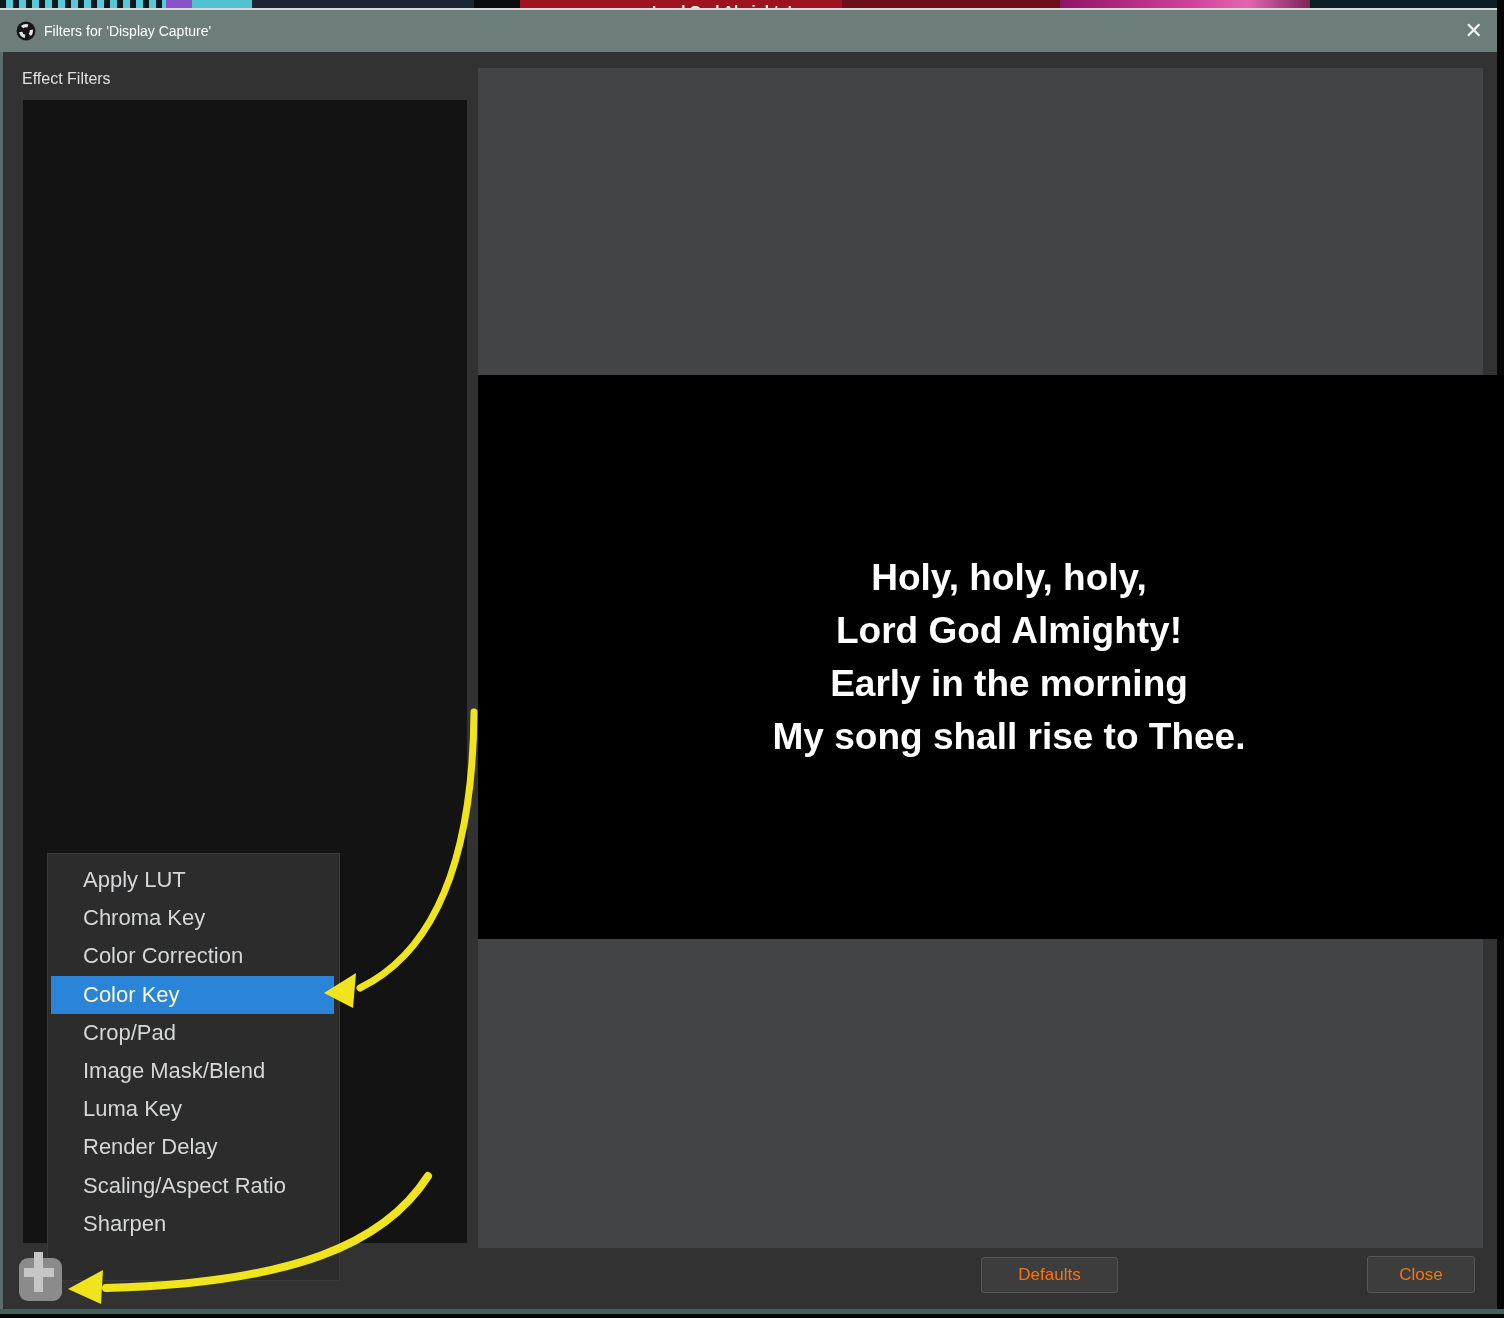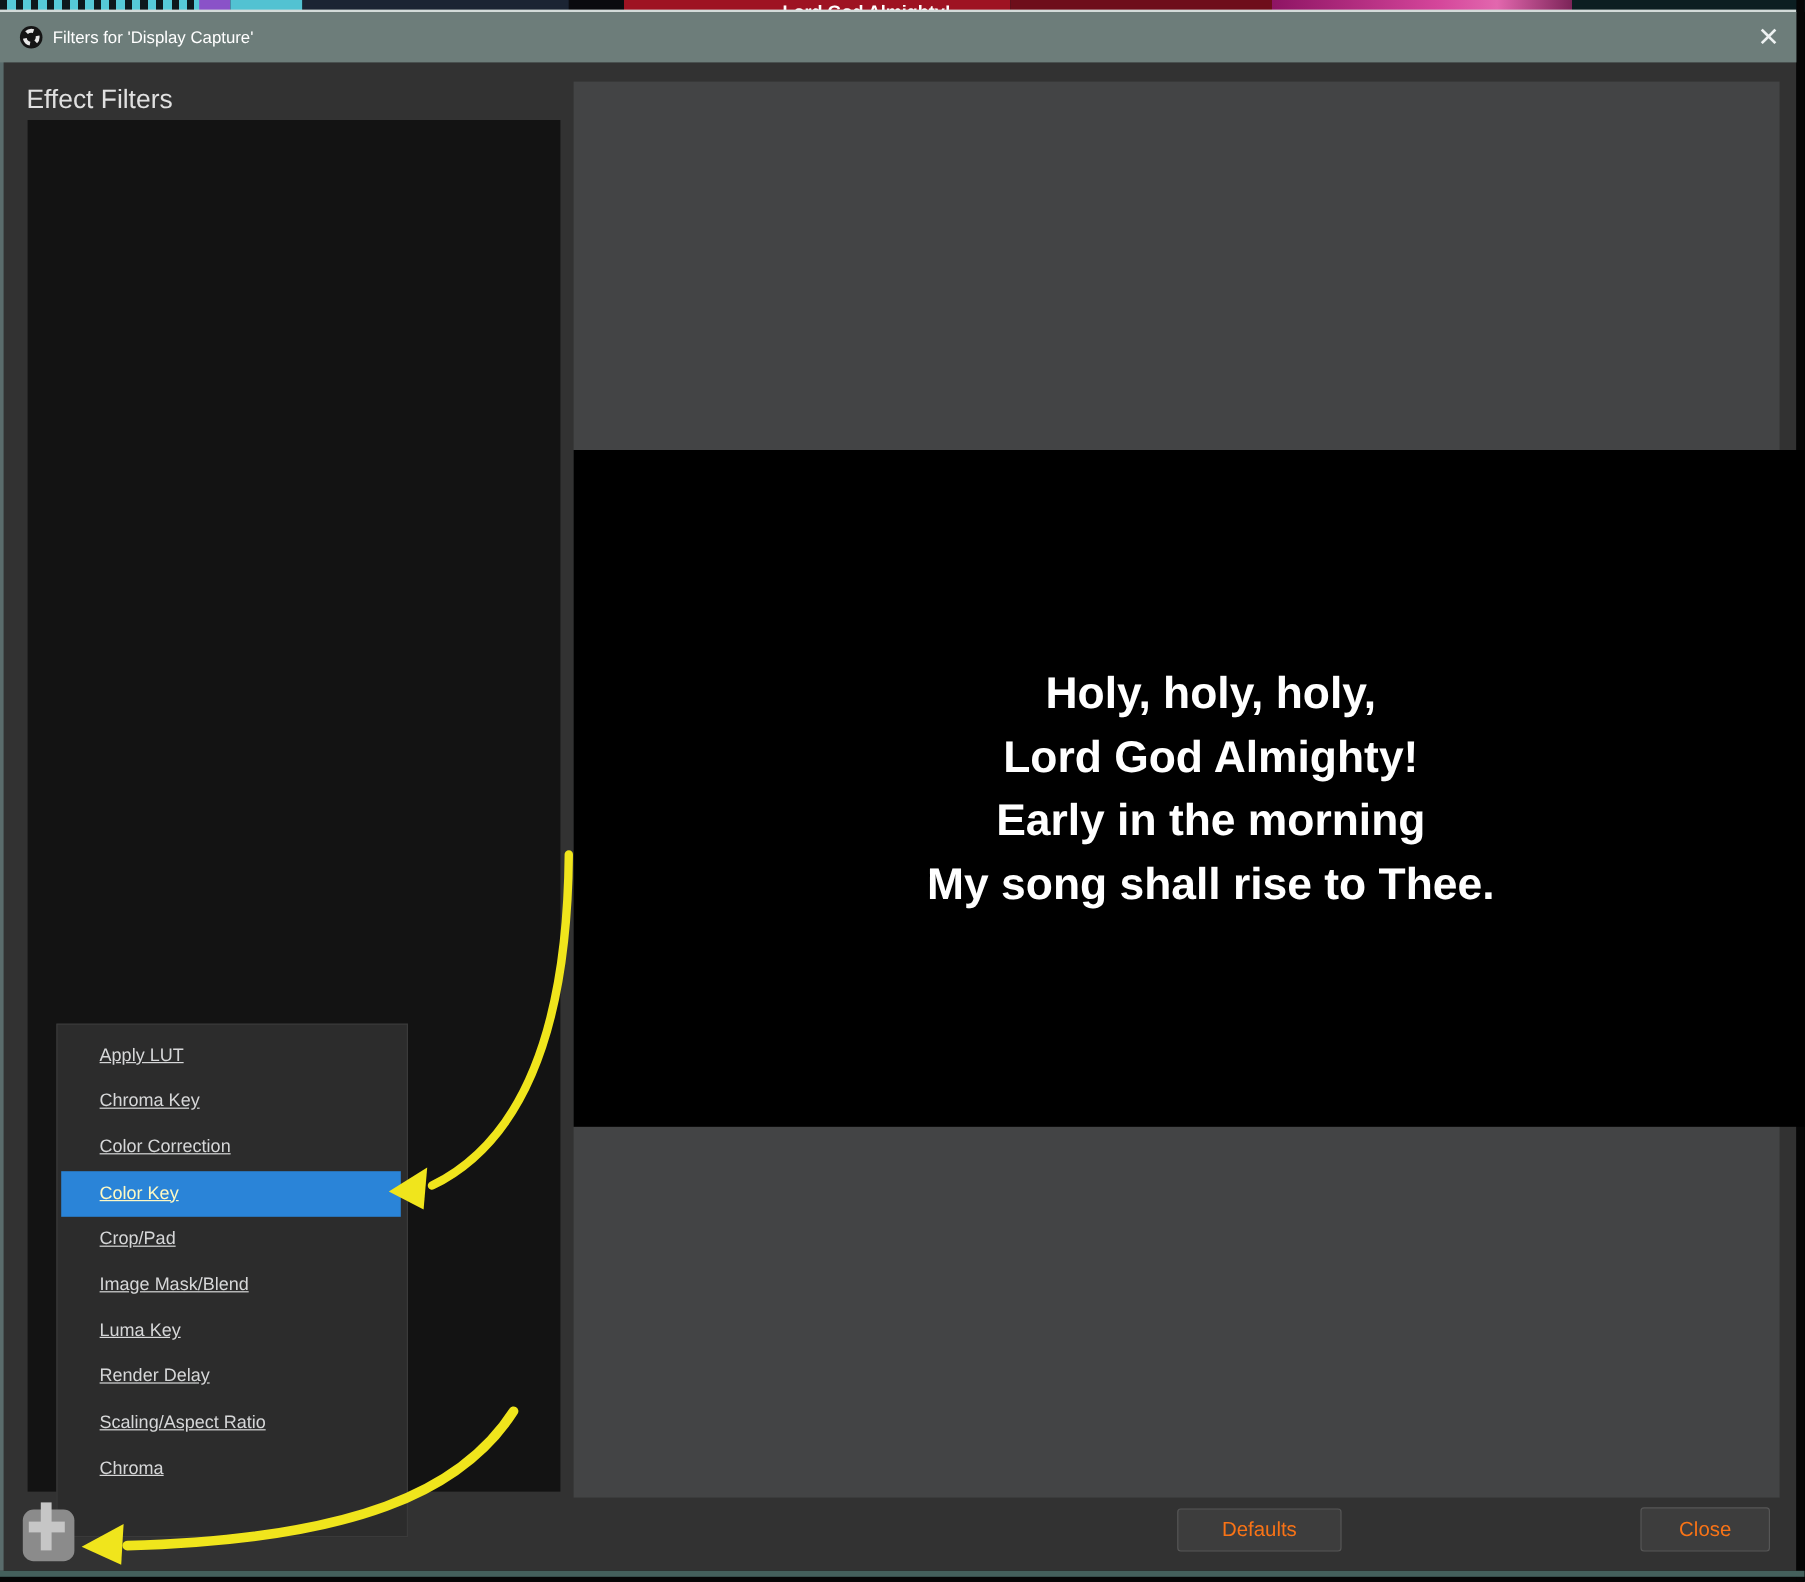--- a/index.html
+++ b/index.html
@@ -29,34 +29,34 @@
   #left-border{left:0;top:10px;width:3px;height:1299px;background:#5a6c6c;}
   #bottom-border{left:0;top:1309px;width:1504px;height:5px;background:#44605c;}
   #right-strip{left:1497px;top:0;width:7px;height:1318px;background:#060606;}
 
   #titlebar{left:0;top:10px;width:1497px;height:42px;background:#6d7d7a;display:flex;align-items:center;}
   #titlebar .obs-icon{margin-left:16px;width:20px;height:20px;flex:0 0 auto;}
   #title-text{margin-left:8px;color:#ffffff;font-size:14px;}
   #close-x{position:absolute;right:14px;top:0;height:42px;display:flex;align-items:center;
     color:#eef2f2;font-size:22px;cursor:default;}
 
-  #effect-filters-label{left:22px;top:70px;color:#e0e0e0;font-size:22px;}
+  #effect-filters-label{left:22px;top:70px;color:#e0e0e0;font-size:16px;}
 
   #list-panel{left:23px;top:100px;width:444px;height:1143px;background:#131313;}
 
   #preview-panel{left:478px;top:68px;width:1005px;height:1180px;background:#434445;}
   #video-area{left:478px;top:375px;width:1062px;height:564px;background:#000;
     display:flex;flex-direction:column;justify-content:center;align-items:center;}
   .lyric-line{color:#ffffff;font-size:37px;line-height:53px;font-weight:bold;text-align:center;}
 
   
   #add-filter-menu{left:47px;top:853px;width:293px;height:428px;background:#2c2c2c;
     border:1px solid #3a3a3a;box-sizing:border-box;padding-top:7px;}
   .menu-item{height:38.2px;line-height:38.2px;margin:0 5px 0 3px;padding-left:32px;
-    font-size:15px;color:#d6d7d8;white-space:nowrap;text-decoration:underline;}
+    font-size:22px;color:#d6d7d8;white-space:nowrap;}
   .menu-item.selected{background:#2a84d8;color:#fef9c3;}
 
   
   #plus-button{left:19px;top:1258px;width:43px;height:43px;background:#8b8b8b;border-radius:9px;}
   #plus-v{left:34px;top:1252px;width:9px;height:40px;background:#c6c6c6;}
   #plus-h{left:24px;top:1268px;width:30px;height:9px;background:#c6c6c6;}
 
   
   .dlg-btn{position:absolute;background:#3d3d3d;border:1px solid #565656;border-radius:3px;
     color:#f97316;font-size:17px;font-family:"Liberation Sans",sans-serif;
@@ -116,21 +116,21 @@
   <div id="add-filter-menu" class="abs">
       <div class="menu-item">Apply LUT</div>
       <div class="menu-item">Chroma Key</div>
       <div class="menu-item">Color Correction</div>
       <div class="menu-item selected">Color Key</div>
       <div class="menu-item">Crop/Pad</div>
       <div class="menu-item">Image Mask/Blend</div>
       <div class="menu-item">Luma Key</div>
       <div class="menu-item">Render Delay</div>
       <div class="menu-item">Scaling/Aspect Ratio</div>
-      <div class="menu-item">Chroma</div>
+      <div class="menu-item">Sharpen</div>
     </div>
 
   <div id="plus-button" class="abs"></div>
   <div id="plus-v" class="abs"></div>
   <div id="plus-h" class="abs"></div>
 
   <div id="defaults-button" class="dlg-btn">Defaults</div>
   <div id="close-button" class="dlg-btn">Close</div>
 
   <div id="bottom-border" class="abs"></div>

